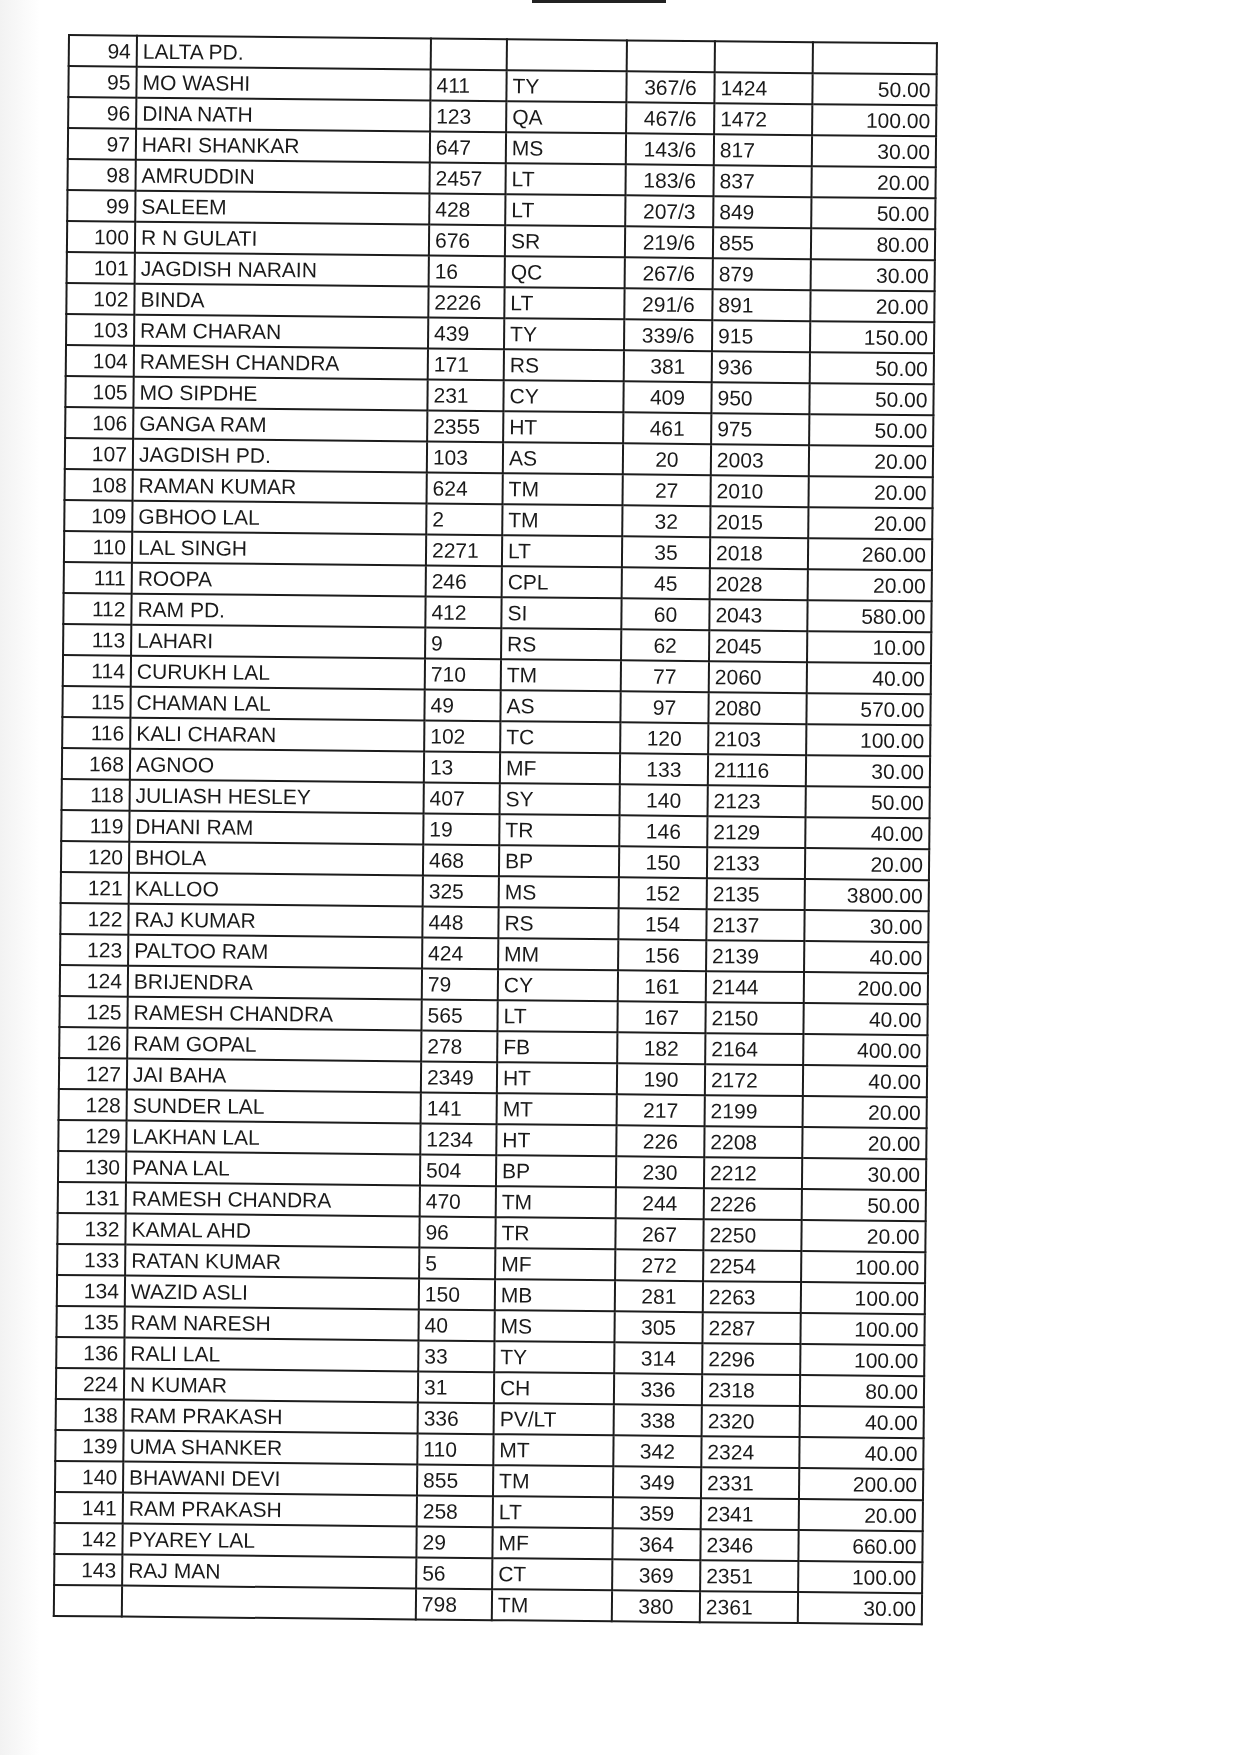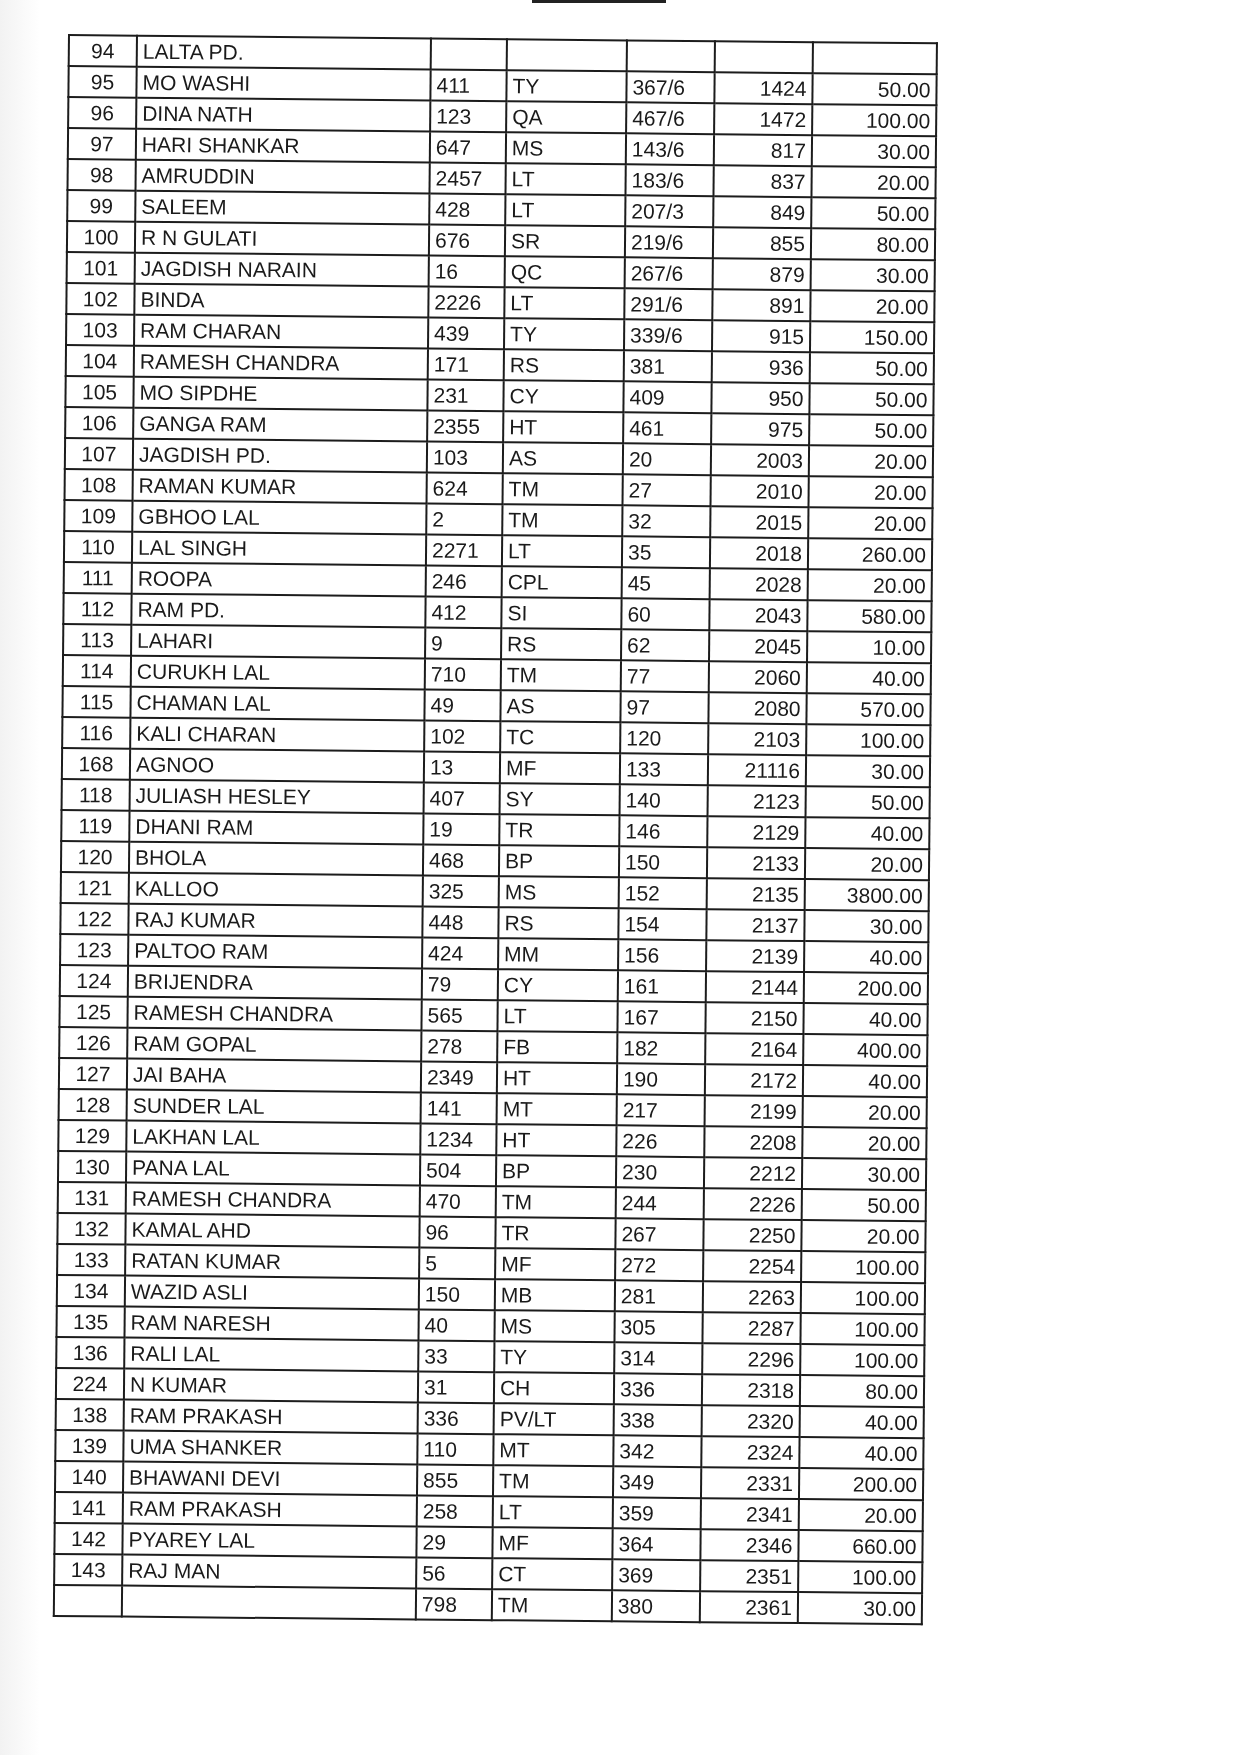--- a/index.html
+++ b/index.html
@@ -24,26 +24,26 @@
       line-height: 1;
     }
     table.ledger td {
       border: 2px solid #1c1c1c;
       height: 29px;
       padding: 0 5px;
       white-space: nowrap;
       overflow: hidden;
       vertical-align: middle;
     }
-    td.c-sno { width: 56px; text-align: center; }
+    td.c-sno { width: 56px; text-align: right; }
     td.c-name { width: 282px; text-align: left; padding-left: 5px; }
     td.c-num { width: 64px; text-align: left; padding-right: 3px; border-right-width: 2px; }
     td.c-code { width: 108px; text-align: left; padding-left: 3px; }
-    td.c-ref { width: 76px; text-align: left; }
-    td.c-id { width: 86px; text-align: right; }
+    td.c-ref { width: 76px; text-align: center; }
+    td.c-id { width: 86px; }
     td.c-amt { width: 112px; text-align: right; }
     .left-scan-shade {
       position: absolute; left: 0; top: 0; width: 40px; height: 1755px;
       background: linear-gradient(to right, #f2f2f2, #ffffff);
     }
   </style>
 </head>
 <body>
 
 <div class="left-scan-shade"></div>

